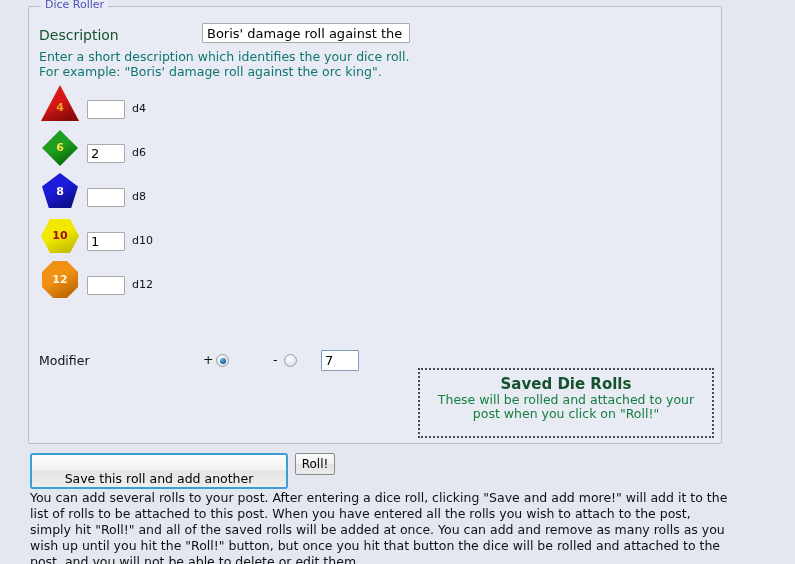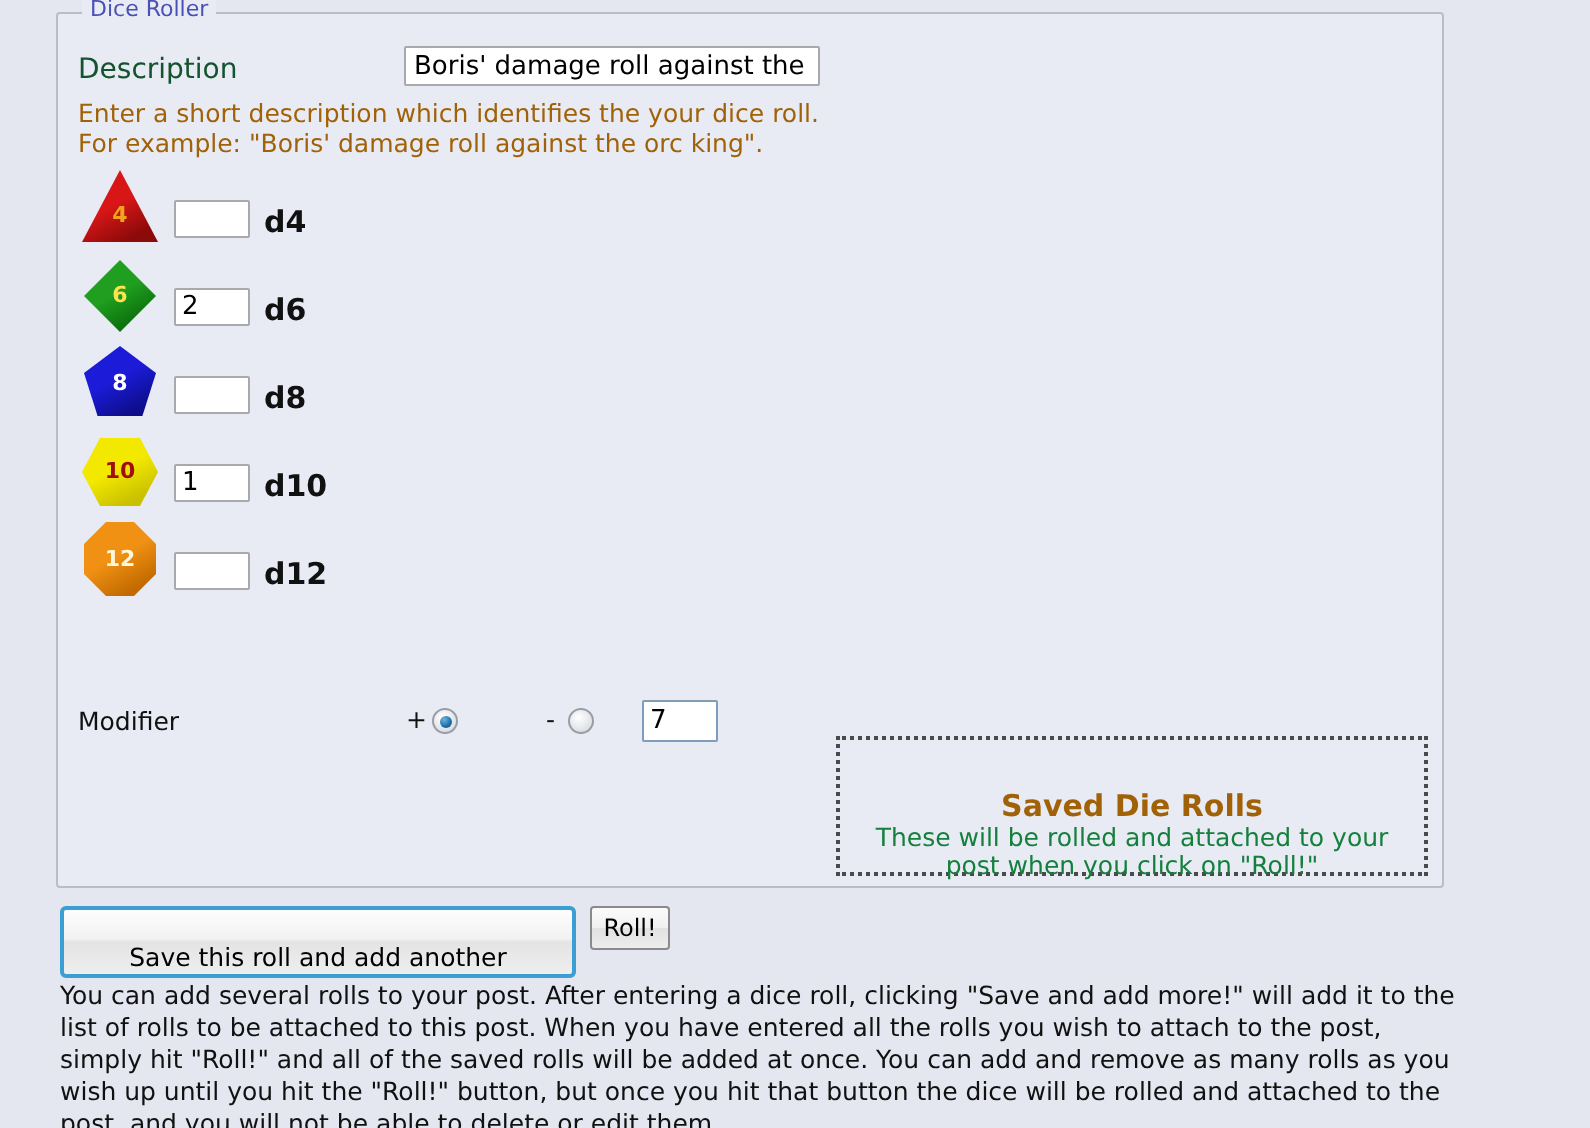--- a/index.html
+++ b/index.html
@@ -72,21 +72,21 @@
     border-radius: 1px;
   }
 
   .desc-help {
     position: absolute;
     left: 10px;
     top: 42px;
     width: 660px;
     font-size: 12.5px;
     line-height: 15px;
-    color: #a16207;
+    color: #0f766e;
   }
 
   
   .dice-list {
     position: absolute;
     left: 10px;
     top: 76px;
     width: 400px;
   }
   .dice-row {
@@ -124,23 +124,22 @@
     font-family: "DejaVu Sans", sans-serif;
     font-size: 13px;
     color: #000;
     outline: none;
     border-radius: 1px;
   }
   .dice-label {
     position: absolute;
     left: 93px;
     top: 19px;
-    font-size: 15px;
+    font-size: 11px;
     color: #111;
-    font-weight: bold;
   }
 
   
   .modifier-row {
     position: absolute;
     left: 10px;
     top: 342px;
     width: 380px;
     height: 24px;
   }
@@ -210,23 +209,22 @@
     height: 70px;
     box-sizing: border-box;
     border: 2px dotted #4a4a4a;
     background: #e8eaf4;
     padding-top: 5px;
     text-align: center;
   }
   .saved-title {
     font-size: 15px;
     font-weight: bold;
-    color: #a16207;
+    color: #14532d;
     line-height: 18px;
-    margin-top: 19px;
   }
   .saved-desc {
     font-size: 12.5px;
     line-height: 14px;
     color: #15803d;
     padding: 0 4px;
   }
   .saved-entry {
     margin-top: 8px;
     font-size: 12.5px;

